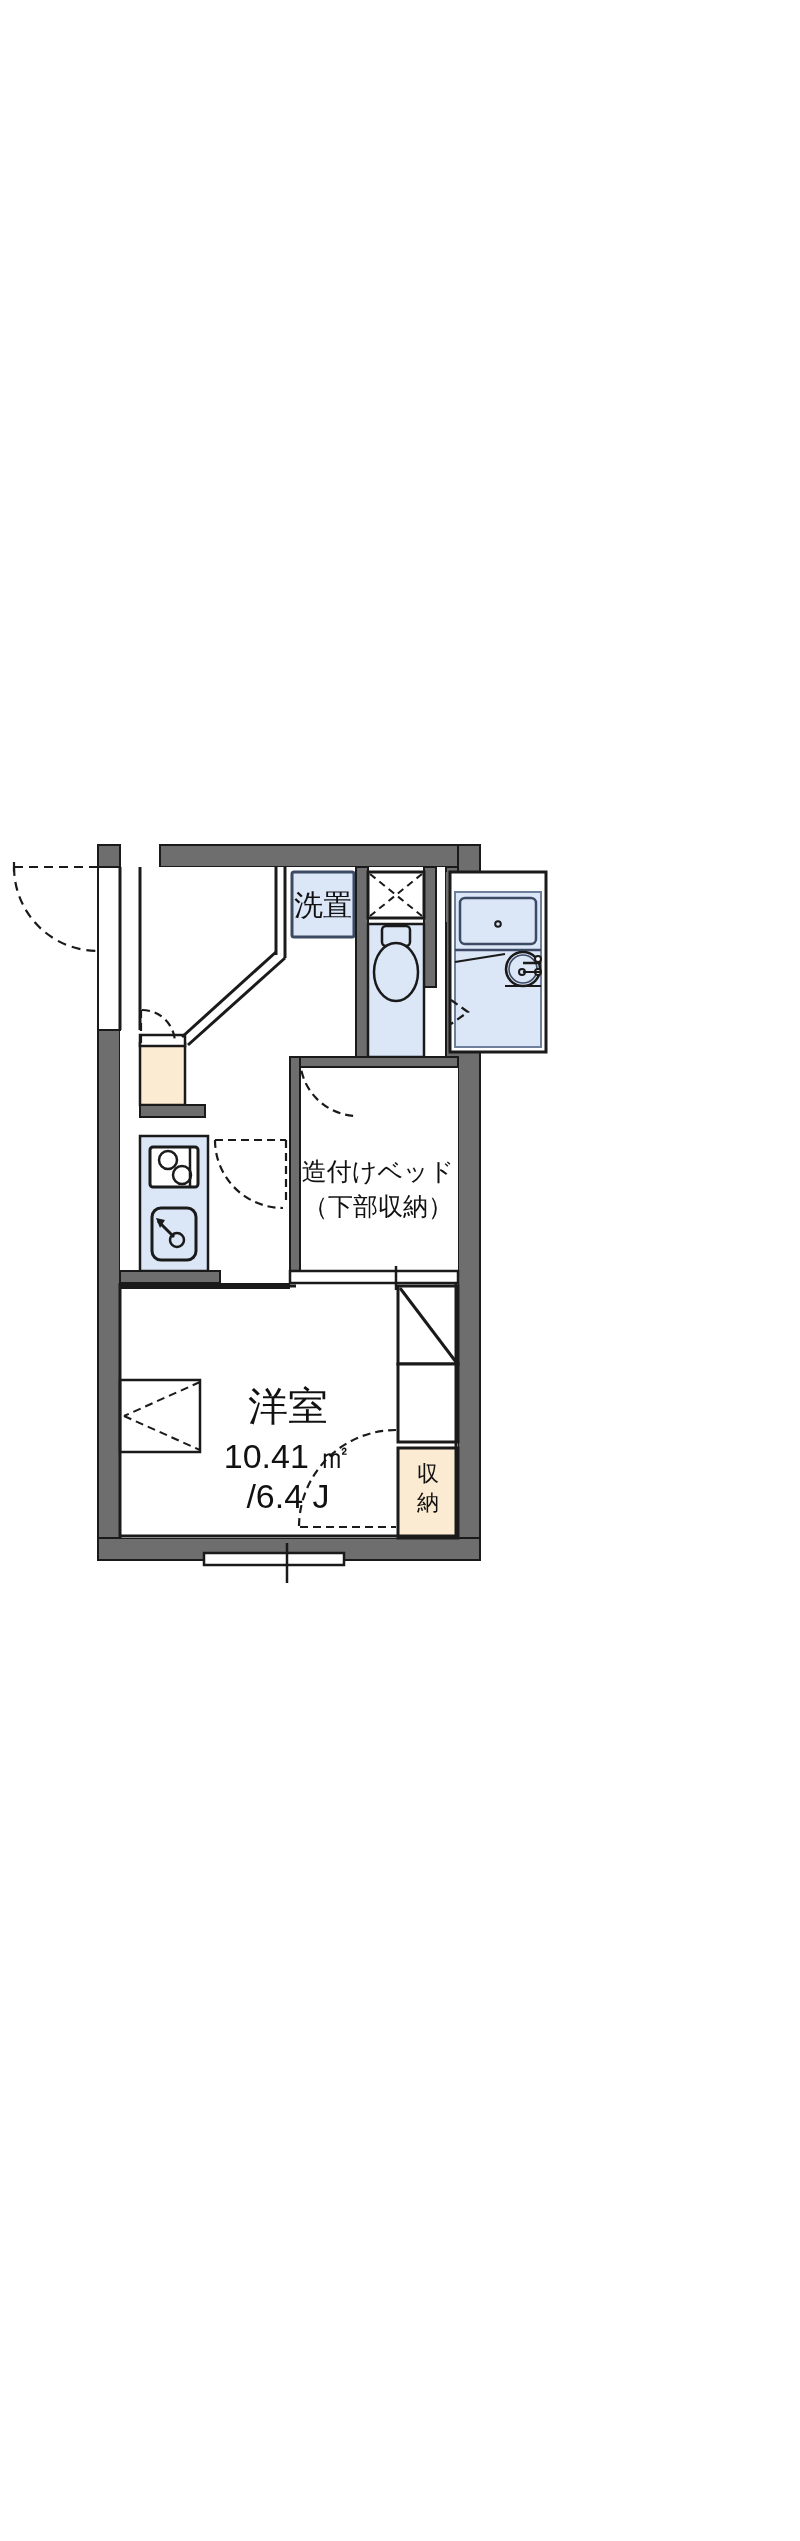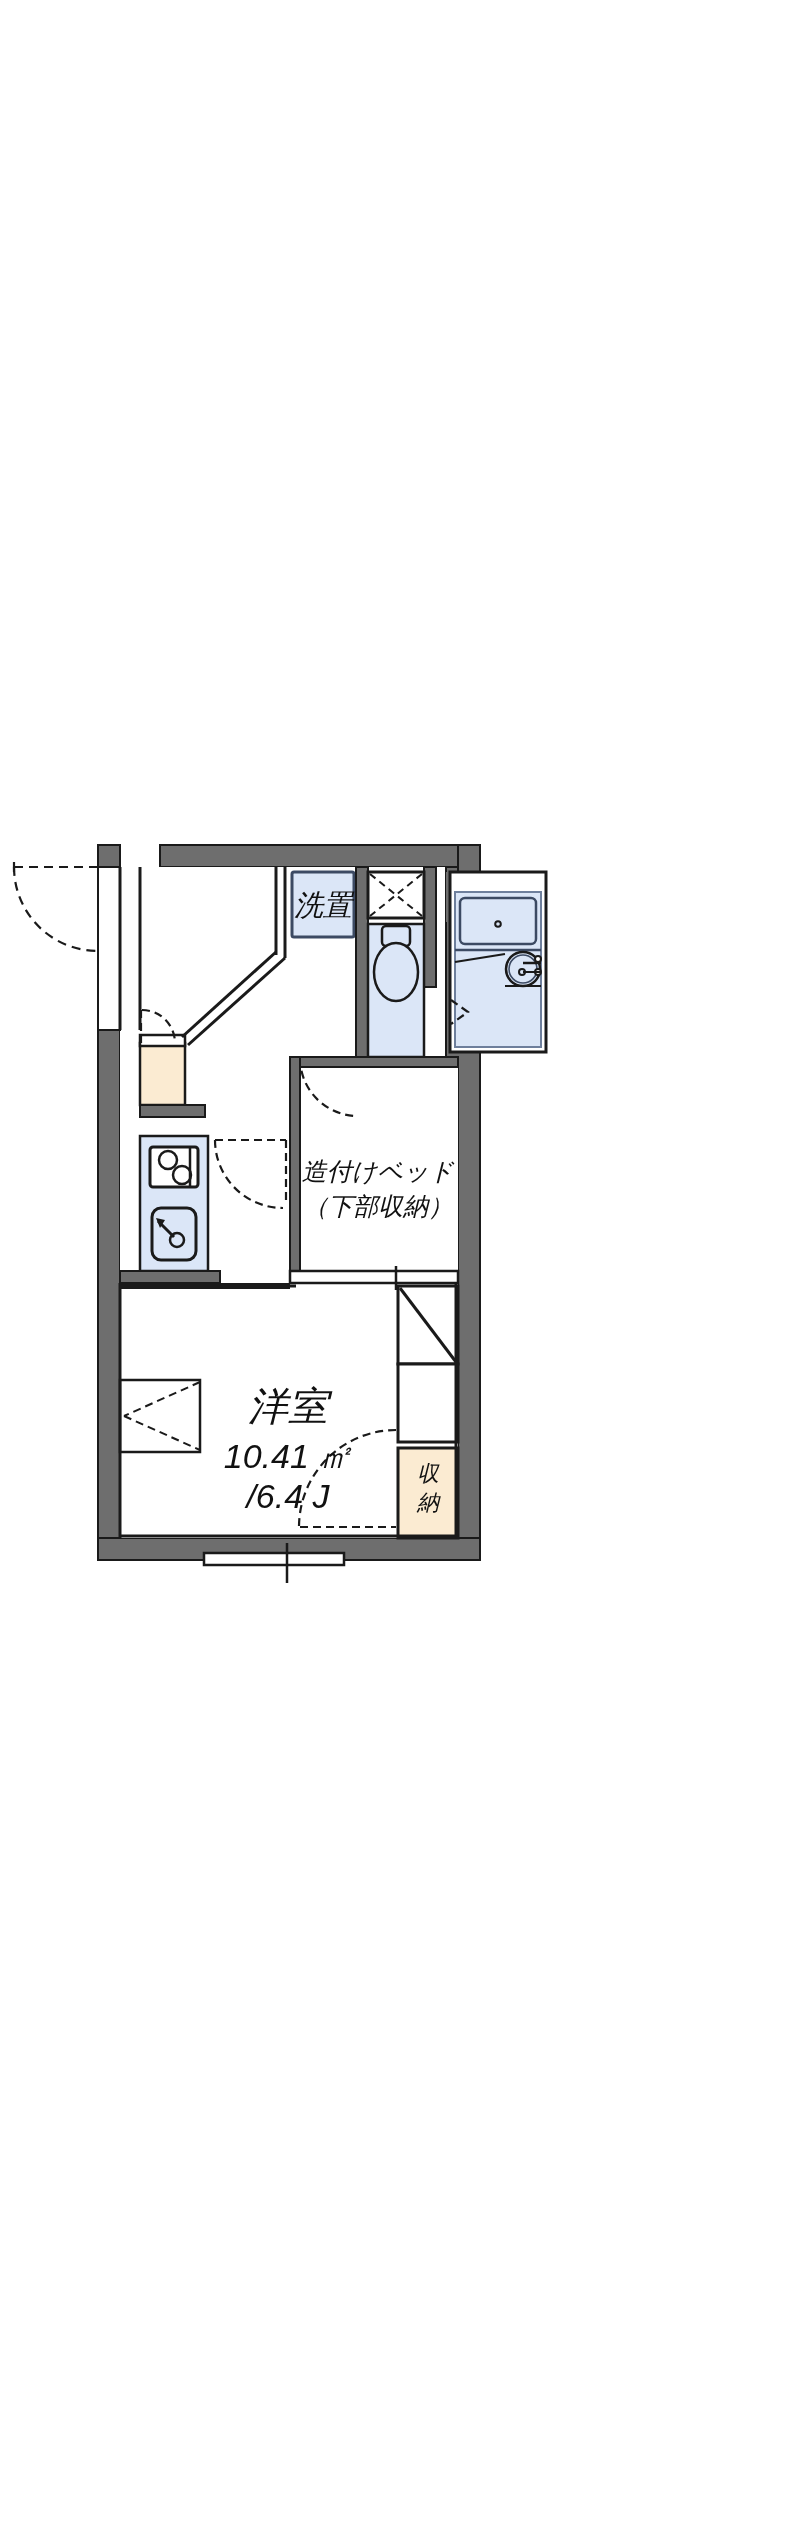--- a/index.html
+++ b/index.html
@@ -13,21 +13,20 @@
     font-family: "Liberation Sans", "DejaVu Sans", sans-serif;
     position: relative;
     overflow: hidden;
   }
   #floorplan-wrap {
     position: absolute;
     left: 0;
     top: 0;
     width: 800px;
     height: 2541px;
-    font-style: italic;
   }
   svg.plan {
     display: block;
     width: 800px;
     height: 2541px;
   }
   .jp-label {
     font-family: "DejaVu Sans", "Liberation Sans", sans-serif;
     fill: #111111;
   }

